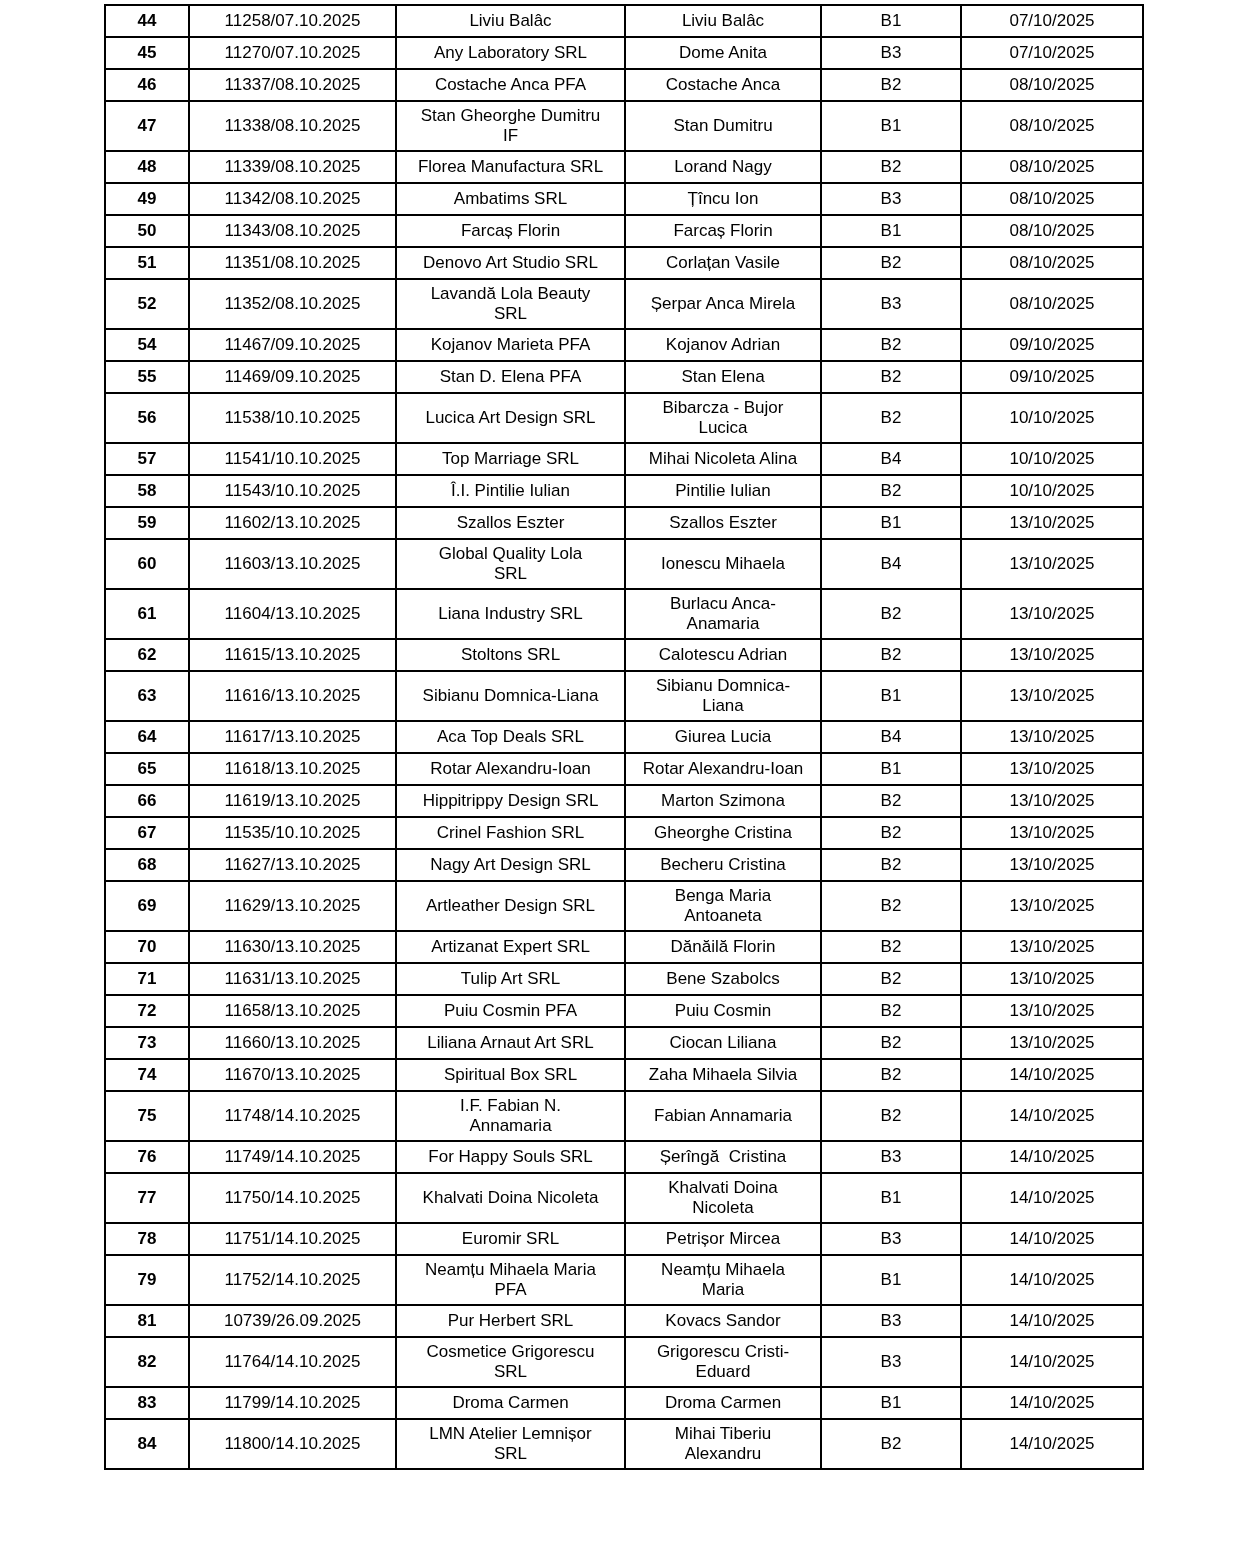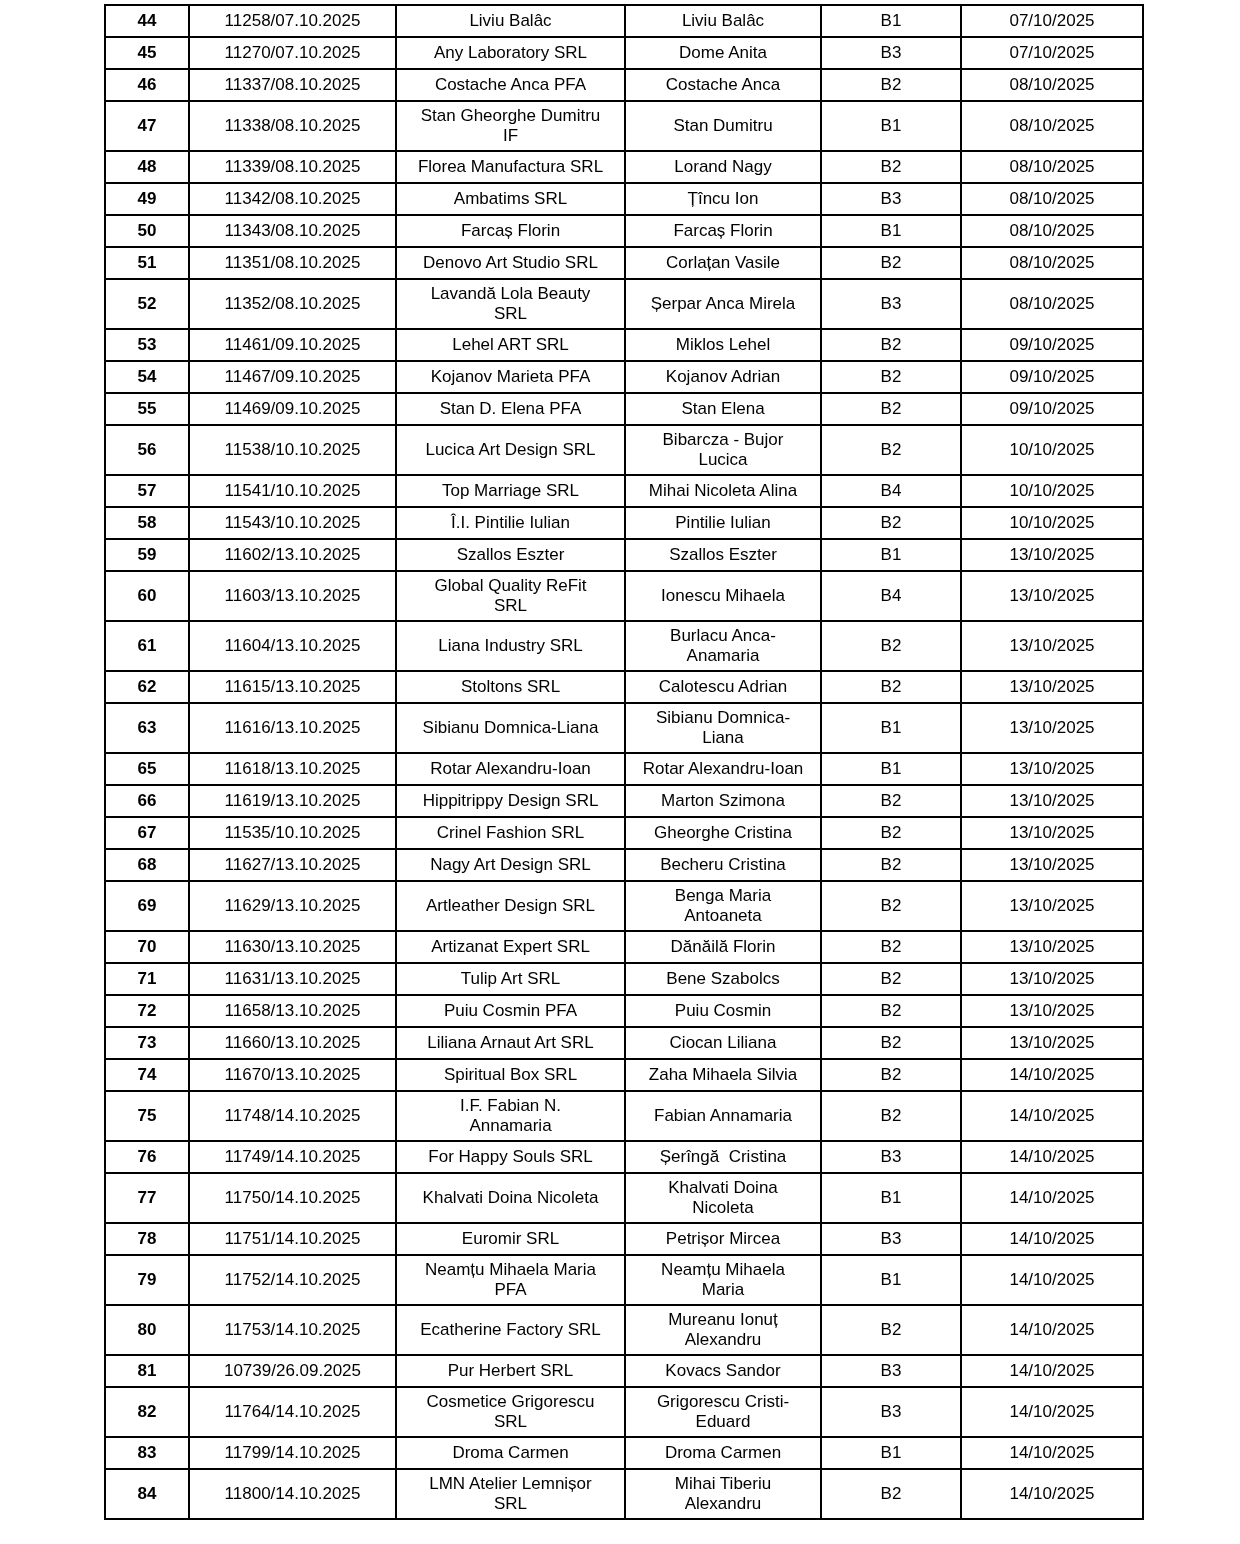--- a/index.html
+++ b/index.html
@@ -121,28 +121,20 @@
       <tr>
         <td class="row-num">52</td>
         <td>11352/08.10.2025</td>
         <td>Lavandă Lola Beauty
 SRL</td>
         <td>Șerpar Anca Mirela</td>
         <td>B3</td>
         <td>08/10/2025</td>
       </tr>
       <tr>
-        <td class="row-num">53</td>
-        <td>11461/09.10.2025</td>
-        <td>Lehel ART SRL</td>
-        <td>Miklos Lehel</td>
-        <td>B2</td>
-        <td>09/10/2025</td>
-      </tr>
-      <tr>
         <td class="row-num">54</td>
         <td>11467/09.10.2025</td>
         <td>Kojanov Marieta PFA</td>
         <td>Kojanov Adrian</td>
         <td>B2</td>
         <td>09/10/2025</td>
       </tr>
       <tr>
         <td class="row-num">55</td>
         <td>11469/09.10.2025</td>
@@ -180,21 +172,21 @@
         <td class="row-num">59</td>
         <td>11602/13.10.2025</td>
         <td>Szallos Eszter</td>
         <td>Szallos Eszter</td>
         <td>B1</td>
         <td>13/10/2025</td>
       </tr>
       <tr>
         <td class="row-num">60</td>
         <td>11603/13.10.2025</td>
-        <td>Global Quality ReFit
+        <td>Global Quality Lola
 SRL</td>
         <td>Ionescu Mihaela</td>
         <td>B4</td>
         <td>13/10/2025</td>
       </tr>
       <tr>
         <td class="row-num">61</td>
         <td>11604/13.10.2025</td>
         <td>Liana Industry SRL</td>
         <td>Burlacu Anca-
@@ -210,20 +202,28 @@
         <td>B2</td>
         <td>13/10/2025</td>
       </tr>
       <tr>
         <td class="row-num">63</td>
         <td>11616/13.10.2025</td>
         <td>Sibianu Domnica-Liana</td>
         <td>Sibianu Domnica-
 Liana</td>
         <td>B1</td>
+        <td>13/10/2025</td>
+      </tr>
+      <tr>
+        <td class="row-num">64</td>
+        <td>11617/13.10.2025</td>
+        <td>Aca Top Deals SRL</td>
+        <td>Giurea Lucia</td>
+        <td>B4</td>
         <td>13/10/2025</td>
       </tr>
       <tr>
         <td class="row-num">65</td>
         <td>11618/13.10.2025</td>
         <td>Rotar Alexandru-Ioan</td>
         <td>Rotar Alexandru-Ioan</td>
         <td>B1</td>
         <td>13/10/2025</td>
       </tr>
@@ -338,29 +338,20 @@
         <td class="row-num">79</td>
         <td>11752/14.10.2025</td>
         <td>Neamțu Mihaela Maria
 PFA</td>
         <td>Neamțu Mihaela
 Maria</td>
         <td>B1</td>
         <td>14/10/2025</td>
       </tr>
       <tr>
-        <td class="row-num">80</td>
-        <td>11753/14.10.2025</td>
-        <td>Ecatherine Factory SRL</td>
-        <td>Mureanu Ionuț
-Alexandru</td>
-        <td>B2</td>
-        <td>14/10/2025</td>
-      </tr>
-      <tr>
         <td class="row-num">81</td>
         <td>10739/26.09.2025</td>
         <td>Pur Herbert SRL</td>
         <td>Kovacs Sandor</td>
         <td>B3</td>
         <td>14/10/2025</td>
       </tr>
       <tr>
         <td class="row-num">82</td>
         <td>11764/14.10.2025</td>

